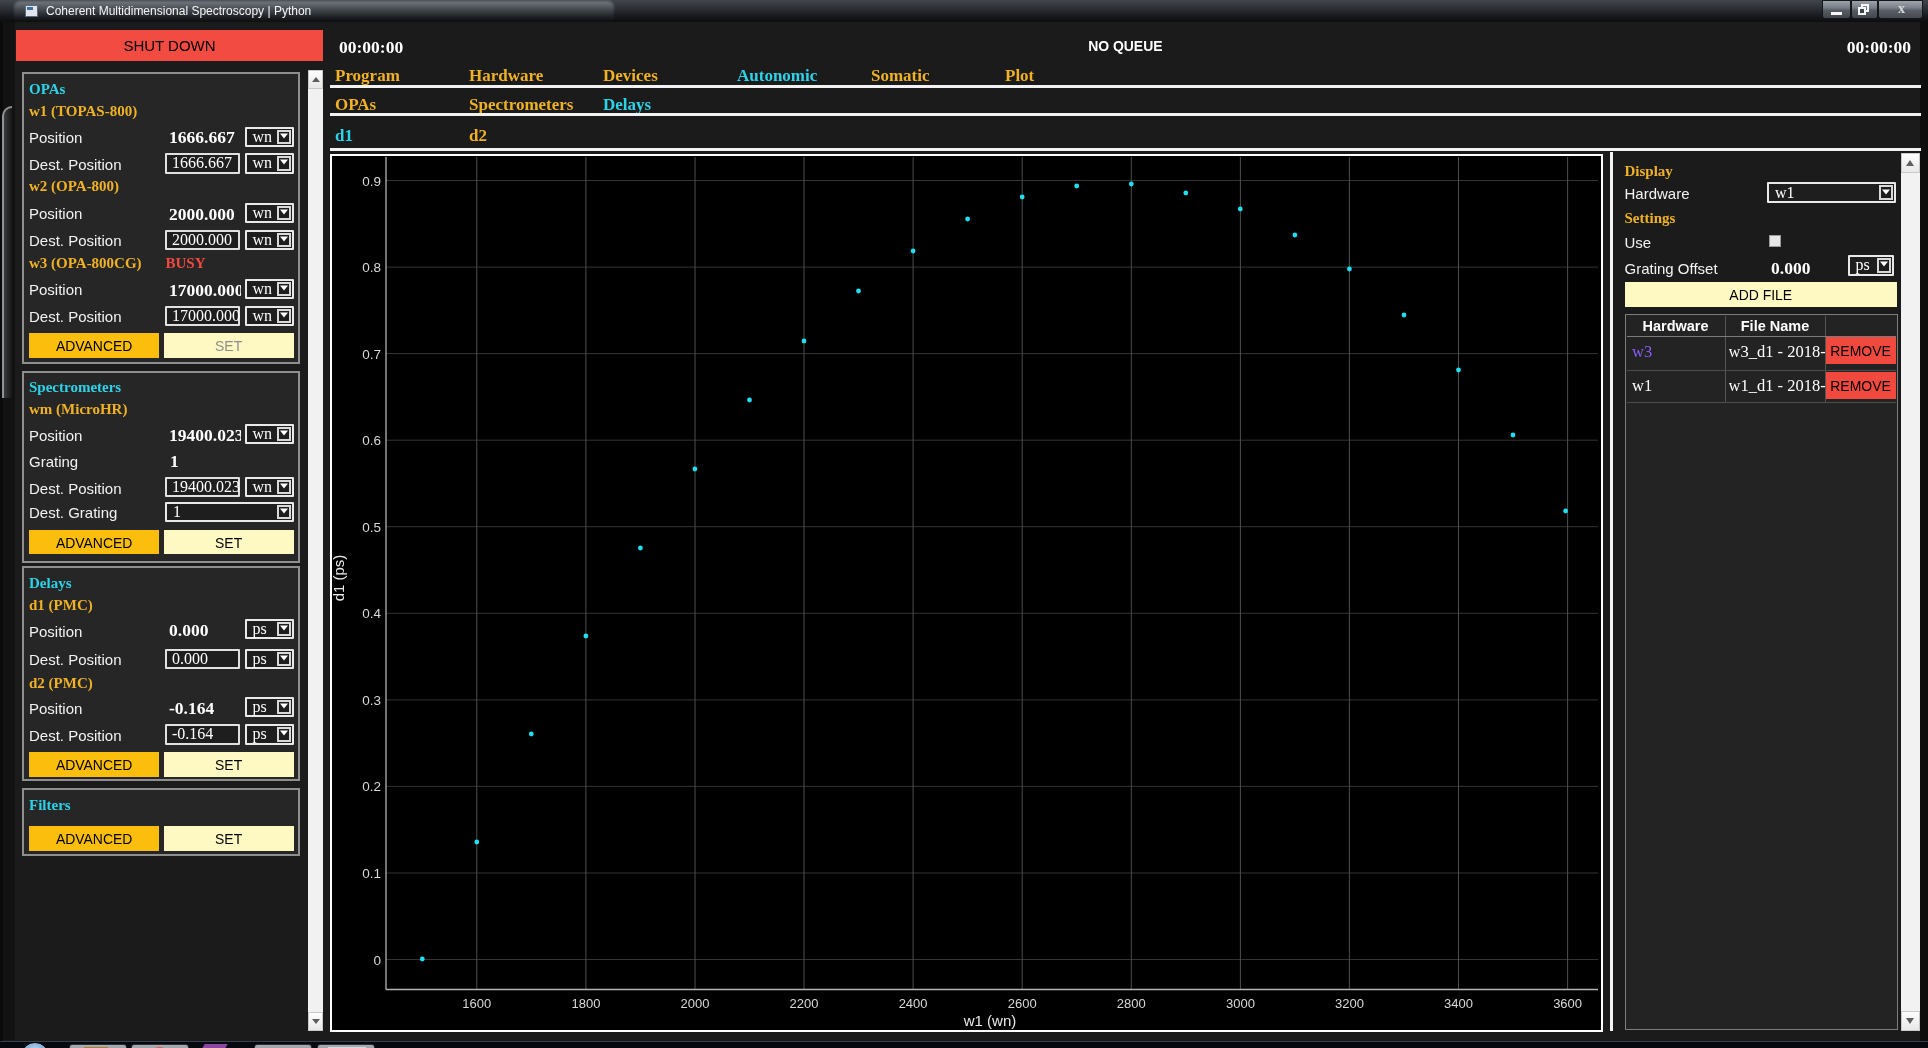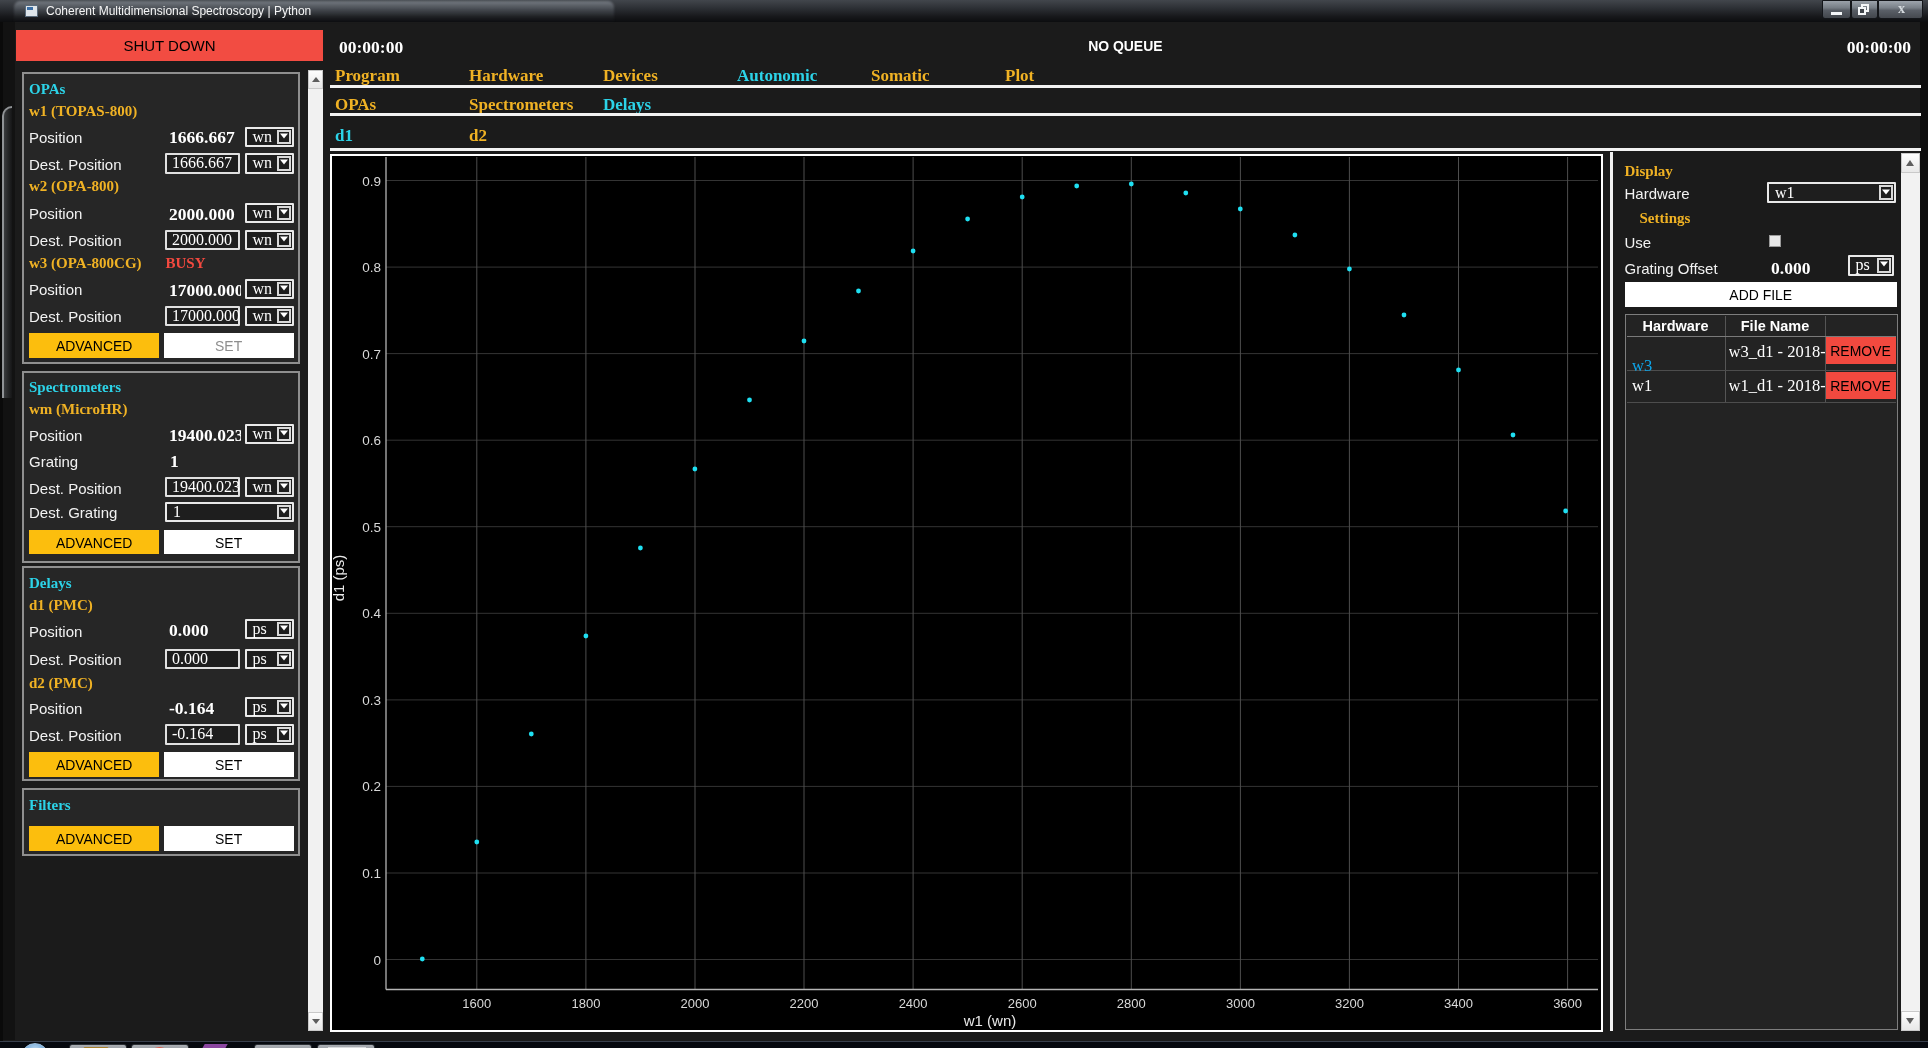--- a/index.html
+++ b/index.html
@@ -19,21 +19,21 @@
     background:#1e1e1e; }
   .cbtn:after { content:""; position:absolute; left:50%; top:50%; transform:translate(-50%,-38%);
     border:4px solid transparent; border-top:5px solid #fff; }
   .inp { position:absolute; border:2px solid #e0e0e0; background:#1e1e1e; border-radius:1px;
     color:#fff; font-family:"Liberation Serif", serif; font-size:16px; }
   .inp .t { position:absolute; left:5px; top:50%; transform:translateY(-50%); }
   .btn { position:absolute; display:flex; align-items:center; justify-content:center;
     font-weight:normal; font-size:15px; color:#000; }
   .btn > span { display:inline-block; transform:scaleX(0.93); }
   .adv { background:#fcbe0d; }
-  .set { background:#ffffff; }
+  .set { background:#fef9c3; }
   .gbox { position:absolute; left:22px; width:278px; border:2px solid #8f8f8f; background:#262626; }
   .tabt { position:absolute; font-family:"Liberation Serif", serif; font-weight:bold;
     font-size:17px; width:134px; text-align:left; }
   .wline { position:absolute; background:#f2f2f2; height:3px; }
 </style>
 </head>
 <body>
 
 <div class="abs" id="titlebar" style="left:0;top:0;width:1928px;height:22px;
   background:linear-gradient(180deg,#42464c 0%,#2b2e33 40%,#17181b 75%,#0c0d0f 100%);">
@@ -314,42 +314,42 @@
   </svg>
 
 <div class="abs" style="left:1610.3px;top:152px;width:3.2px;height:879px;background:#f2f2f2;"></div>
 
 <div class="abs gtitle yl" style="left:1624.5px;top:163px;">Display</div>
 <div class="abs lbl" style="left:1624.5px;top:184.5px;">Hardware</div>
 <div class="combo" style="left:1767px;top:182px;width:129px;height:21px;">
     <span class="t">w1</span>
     <span class="cbtn"></span>
   </div>
-<div class="abs gtitle yl" style="left:1624.5px;top:210px;margin-left:15px;">Settings</div>
+<div class="abs gtitle yl" style="left:1624.5px;top:210px;">Settings</div>
 <div class="abs lbl" style="left:1624.5px;top:233.5px;">Use</div>
 <div class="abs" style="left:1768.5px;top:234.5px;width:12px;height:12px;background:#e8e8e8;border:1px solid #9a9a9a;"></div>
 <div class="abs lbl" style="left:1624.5px;top:259.5px;">Grating Offset</div>
 <div class="abs val" style="left:1771px;top:258px;">0.000</div>
 <div class="combo" style="left:1847.5px;top:255px;width:46.5px;height:20.5px;">
     <span class="t">ps</span>
     <span class="cbtn"></span>
   </div>
 <div class="btn set" style="left:1624.5px;top:282px;width:272px;height:25px;font-size:15px;">
     <span>ADD FILE</span>
   </div>
 
 <div class="abs" style="left:1624.5px;top:313.5px;width:273px;height:716.5px;border:1.5px solid #7d7d7d;background:#232323;"></div>
 <div class="abs" style="left:1724.5px;top:315.5px;width:1px;height:86px;background:#555;"></div>
 <div class="abs" style="left:1824.5px;top:315.5px;width:1px;height:86px;background:#555;"></div>
 <div class="abs" style="left:1626.5px;top:335.5px;width:269px;height:1px;background:#7a7a7a;"></div>
 <div class="abs" style="left:1626.5px;top:370px;width:269px;height:1px;background:#4d4d4d;"></div>
 <div class="abs" style="left:1626.5px;top:401.5px;width:269px;height:1px;background:#4d4d4d;"></div>
 <div class="abs" style="left:1626.5px;top:317.5px;width:98px;text-align:center;color:#fff;font-weight:bold;font-size:14.5px;">Hardware</div>
 <div class="abs" style="left:1725.5px;top:317.5px;width:99px;text-align:center;color:#fff;font-weight:bold;font-size:14.5px;">File Name</div>
-<div class="abs serif" style="left:1632px;top:356px;font-size:16.5px;color:#0ea5e9;">w3</div>
+<div class="abs serif" style="left:1632px;top:342px;font-size:16.5px;color:#8b5cf6;">w3</div>
 <div class="abs serif" style="left:1728.5px;top:342px;font-size:16.5px;color:#fff;width:96px;overflow:hidden;white-space:nowrap;">w3_d1 - 2018-0</div>
 <div class="btn" style="left:1825.5px;top:337px;width:70px;height:26.5px;background:#f2493f;">
     <span>REMOVE</span>
   </div>
 <div class="abs serif" style="left:1632px;top:376px;font-size:16.5px;color:#fff;">w1</div>
 <div class="abs serif" style="left:1728.5px;top:376px;font-size:16.5px;color:#fff;width:96px;overflow:hidden;white-space:nowrap;">w1_d1 - 2018-0</div>
 <div class="btn" style="left:1825.5px;top:372px;width:70px;height:27px;background:#f2493f;">
     <span>REMOVE</span>
   </div>
 

